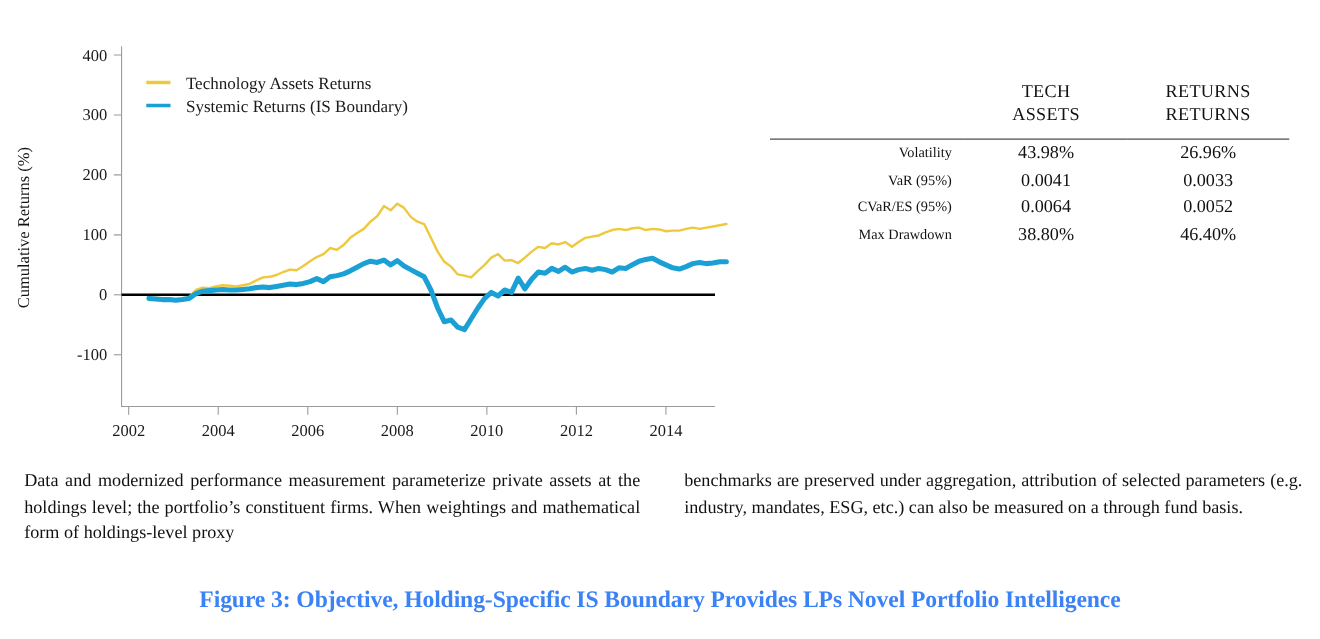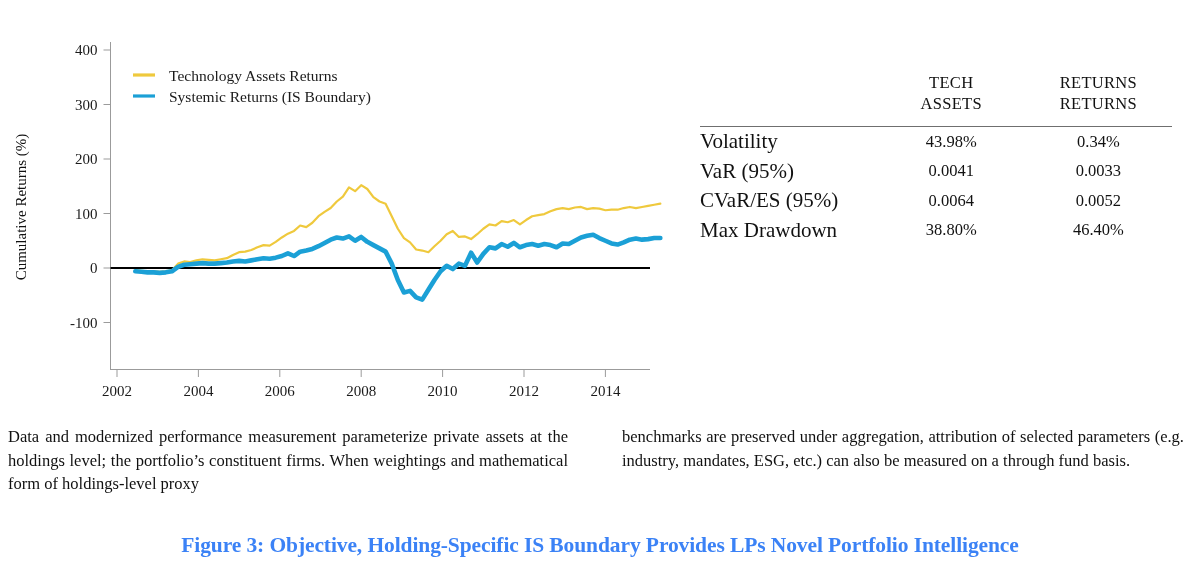--- a/index.html
+++ b/index.html
@@ -82,22 +82,22 @@
   }
   #metrics-table th.colhead span { display: block; }
   #metrics-table tr.rule-row td {
     padding: 0;
     height: 8px;
   }
   #metrics-table tr.rule-row td.ruled {
     border-bottom: 1.4px solid #6f6f6f;
   }
   #metrics-table td.rowlabel {
-    text-align: left;
-    font-size: 21px;
+    text-align: right;
+    font-size: 13px;
     padding: 2.2px 12px 2.2px 0;
     white-space: nowrap;
   }
   #metrics-table td.val {
     text-align: center;
     font-size: 16.5px;
     padding: 2.2px 0;
     white-space: nowrap;
   }
 
@@ -110,21 +110,21 @@
     height: 80px;
   }
   .text-col {
     position: absolute;
     top: 0;
     font-size: 16.5px;
     line-height: 23.5px;
     text-align: justify;
     color: #111111;
   }
-  #text-col-left  { left: 8px;  width: 560px; }
+  #text-col-left  { left: 22px;  width: 560px; }
   #text-col-right { left: 622px; width: 562px; }
   .text-col p { margin: 0; }
 
   
   #figure-caption {
     position: absolute;
     left: 0;
     top: 533px;
     width: 1200px;
     text-align: center;
@@ -214,21 +214,21 @@
         <tr class="rule-row">
           <td class="ruled"></td>
           <td class="ruled"></td>
           <td class="ruled"></td>
         </tr>
       </thead>
       <tbody id="metrics-body">
           <tr>
             <td class="rowlabel">Volatility</td>
             <td class="val">43.98%</td>
-            <td class="val">0.34%</td>
+            <td class="val">26.96%</td>
           </tr>
           <tr>
             <td class="rowlabel">VaR (95%)</td>
             <td class="val">0.0041</td>
             <td class="val">0.0033</td>
           </tr>
           <tr>
             <td class="rowlabel">CVaR/ES (95%)</td>
             <td class="val">0.0064</td>
             <td class="val">0.0052</td>

